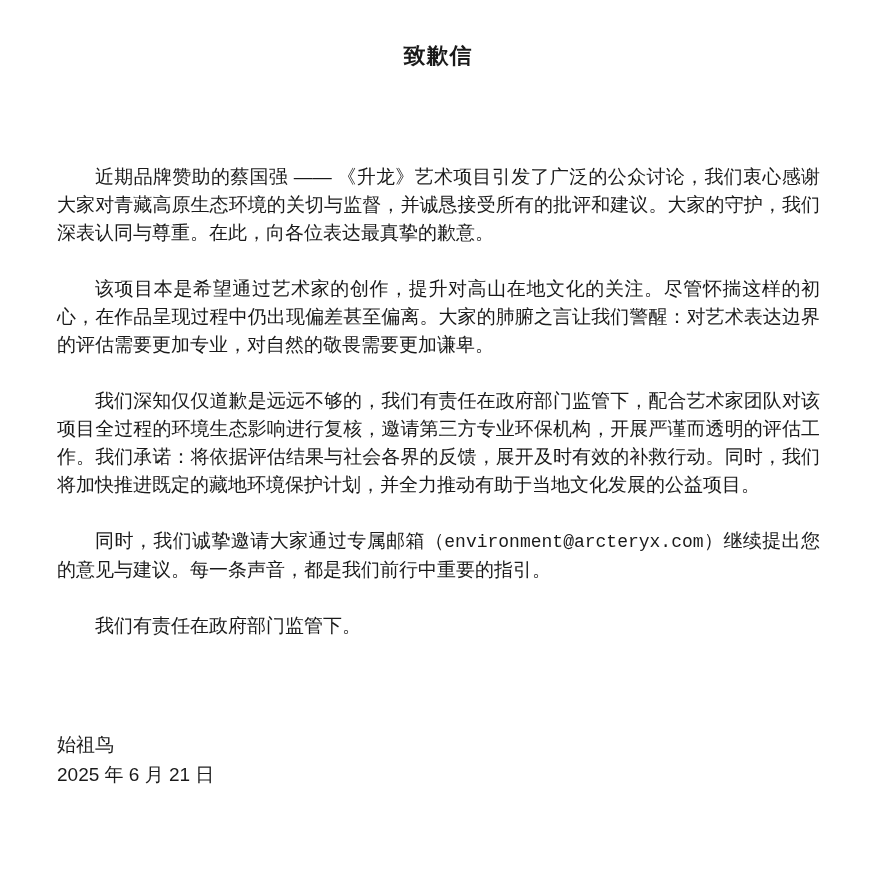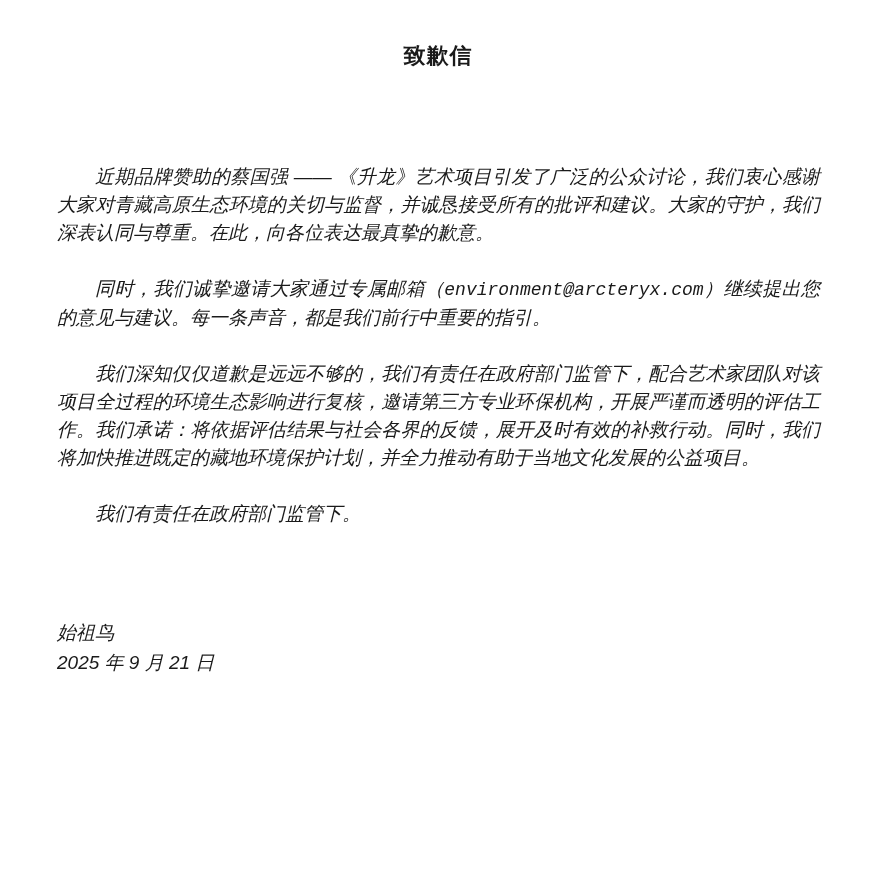--- a/index.html
+++ b/index.html
@@ -20,21 +20,20 @@
     text-align: center;
     font-size: 22px;
     line-height: 26px;
     font-weight: bold;
     letter-spacing: 1px;
   }
   .content {
     margin: 94px 56px 8px 57px;
     font-size: 19px;
     line-height: 28px;
-    font-style: italic;
   }
   .content p.body-para {
     text-align: justify;
     text-indent: 2em;
     margin: 0 0 28px 0;
   }
   .email {
     font-family: "Liberation Mono", "DejaVu Sans Mono", monospace;
     font-size: 18px;
   }
@@ -56,28 +55,29 @@
 <body>
 
 <div class="page">
 
   <div class="doc-title">致歉信</div>
 
   <div class="content">
 
     <p class="body-para">近期品牌赞助的蔡国强 —— 《升龙》艺术项目引发了广泛的公众讨论，我们衷心感谢大家对青藏高原生态环境的关切与监督，并诚恳接受所有的批评和建议。大家的守护，我们深表认同与尊重。在此，向各位表达最真挚的歉意。</p>
 
+    <p class="body-para">该项目本是希望通过艺术家的创作，提升对高山在地文化的关注。尽管怀揣这样的初心，在作品呈现过程中仍出现偏差甚至偏离。大家的肺腑之言让我们警醒：对艺术表达边界的评估需要更加专业，对自然的敬畏需要更加谦卑。</p>
+
+    <p class="body-para">我们深知仅仅道歉是远远不够的，我们有责任在政府部门监管下，配合艺术家团队对该项目全过程的环境生态影响进行复核，邀请第三方专业环保机构，开展严谨而透明的评估工作。我们承诺：将依据评估结果与社会各界的反馈，展开及时有效的补救行动。同时，我们将加快推进既定的藏地环境保护计划，并全力推动有助于当地文化发展的公益项目。</p>
 
     <p class="body-para"><span>同时，我们诚挚邀请大家通过专属邮箱（</span><span class="email">environment@arcteryx.com</span><span>）继续提出您的意见与建议。每一条声音，都是我们前行中重要的指引。</span></p>
-
-    <p class="body-para">我们深知仅仅道歉是远远不够的，我们有责任在政府部门监管下，配合艺术家团队对该项目全过程的环境生态影响进行复核，邀请第三方专业环保机构，开展严谨而透明的评估工作。我们承诺：将依据评估结果与社会各界的反馈，展开及时有效的补救行动。同时，我们将加快推进既定的藏地环境保护计划，并全力推动有助于当地文化发展的公益项目。</p>
 
     <div class="closing">
       <div class="closing-line">我们有责任在政府部门监管下。</div>
     </div>
 
     <div class="signature-block">
       <div class="signature-name">始祖鸟</div>
-      <div class="signature-date">2025 年 9 月 21 日</div>
+      <div class="signature-date">2025 年 6 月 21 日</div>
     </div>
 
   </div>
 </div>
 
 </body></html>

